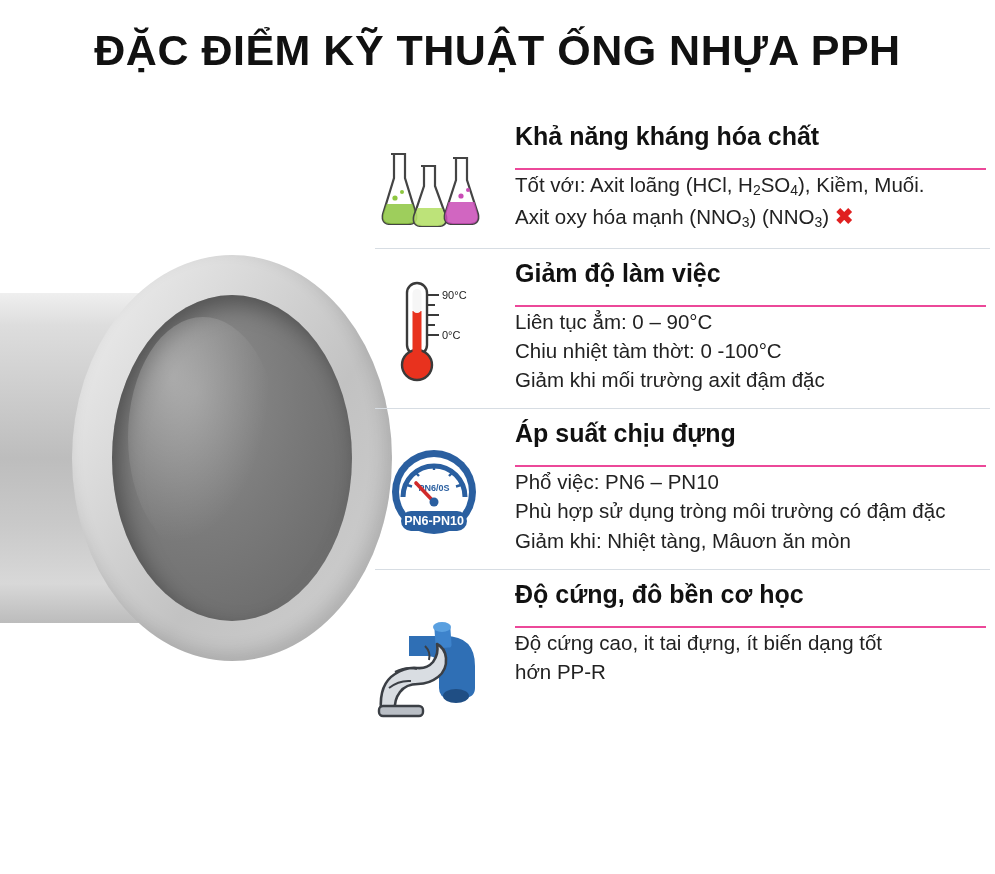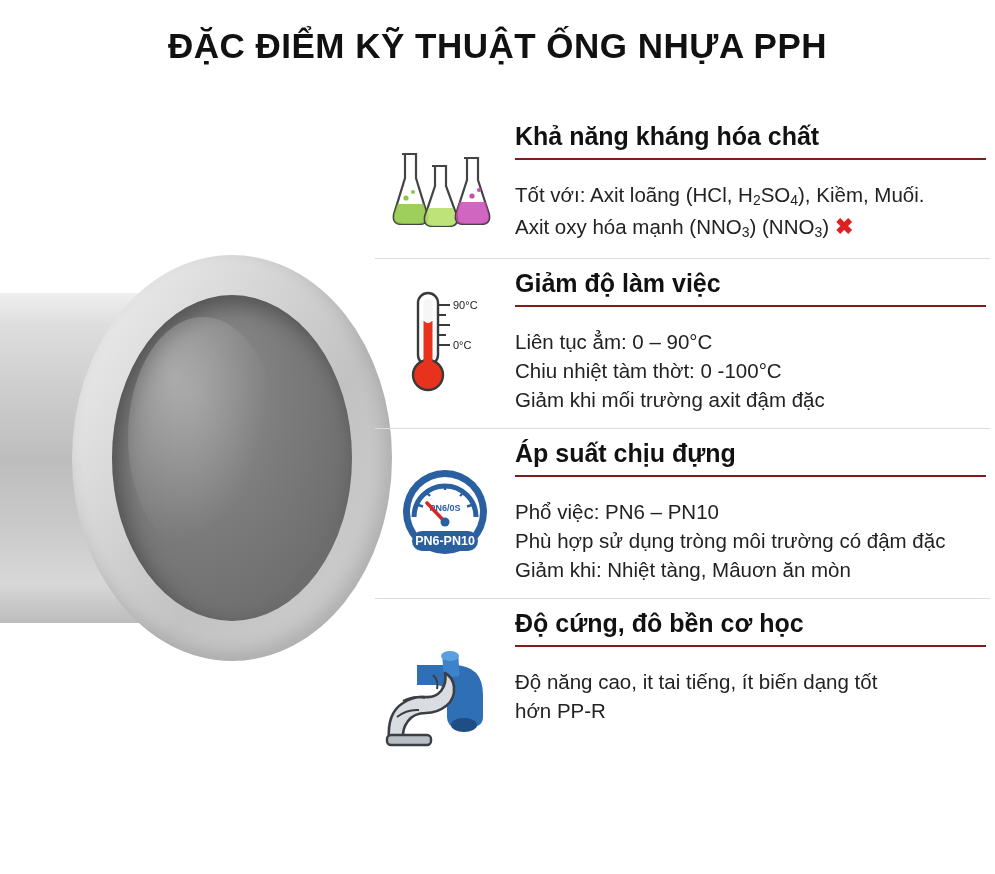--- a/index.html
+++ b/index.html
@@ -16,21 +16,21 @@
     color: #1b1b1b;
   }
 
   
   .title {
     position: absolute;
     top: 26px;
     left: 0;
     width: 995px;
     text-align: center;
-    font-size: 35px;
+    font-size: 43px;
     font-weight: bold;
     letter-spacing: 0.5px;
     color: #111111;
     white-space: nowrap;
   }
 
   
   .pipe-wrap {
     position: absolute;
     left: -40px;
@@ -92,35 +92,35 @@
     padding: 10px 0 14px 0;
   }
   .feature + .feature {
     border-top: 1px solid #d7dde3;
   }
   .f-icon {
     width: 140px;
     flex: 0 0 140px;
     display: flex;
     align-items: center;
-    justify-content: center;
+    justify-content: flex-start;
     padding-top: 34px;
   }
   .f-text {
     flex: 1 1 auto;
     padding-right: 4px;
   }
   .f-head {
     font-size: 25px;
     font-weight: bold;
     color: #111;
-    padding-bottom: 7px;
-    border-bottom: 2px solid #7f1d1d;
+    padding-bottom: 17px;
+    border-bottom: 2px solid #ec4899;
     display: block;
-    margin-bottom: 20px;
+    margin-bottom: 0;
   }
   .f-line {
     font-size: 20.5px;
     line-height: 1.42;
     color: #222;
     white-space: nowrap;
   }
   sub {
     font-size: 0.68em;
     vertical-align: -0.25em;
@@ -262,18 +262,18 @@
 
         <path d="M6 100 q-2 -26 14 -36 q10 -7 22 -6 q10 1 16 -6 q6 -8 4 -18 q8 4 9 14 q1 12 -8 19 q-9 7 -20 7 q-12 0 -18 8 q-6 8 -5 18 z" fill="#d9dde2" stroke="#3b3f45" stroke-width="2.6" stroke-linejoin="round"></path>
         <path d="M20 62 q12 -6 22 -3" fill="none" stroke="#3b3f45" stroke-width="2.2"></path>
         <path d="M14 78 q10 -8 22 -7" fill="none" stroke="#3b3f45" stroke-width="2"></path>
         <path d="M50 36 q6 6 4 14" fill="none" stroke="#3b3f45" stroke-width="2"></path>
         <rect x="4" y="96" width="44" height="10" rx="4" fill="#b9bec5" stroke="#3b3f45" stroke-width="2.4"></rect>
       </svg>
     </div>
     <div class="f-text">
       <span class="f-head">Độ cứng, đô bền cơ học</span>
-      <div class="f-line">Độ năng cao, it tai tiếng, ít biến dạng tốt</div>
+      <div class="f-line">Độ cứng cao, it tai đựng, ít biến dạng tốt</div>
       <div class="f-line">hớn PP-R</div>
     </div>
   </div>
 
 </div>
 
 </body></html>

